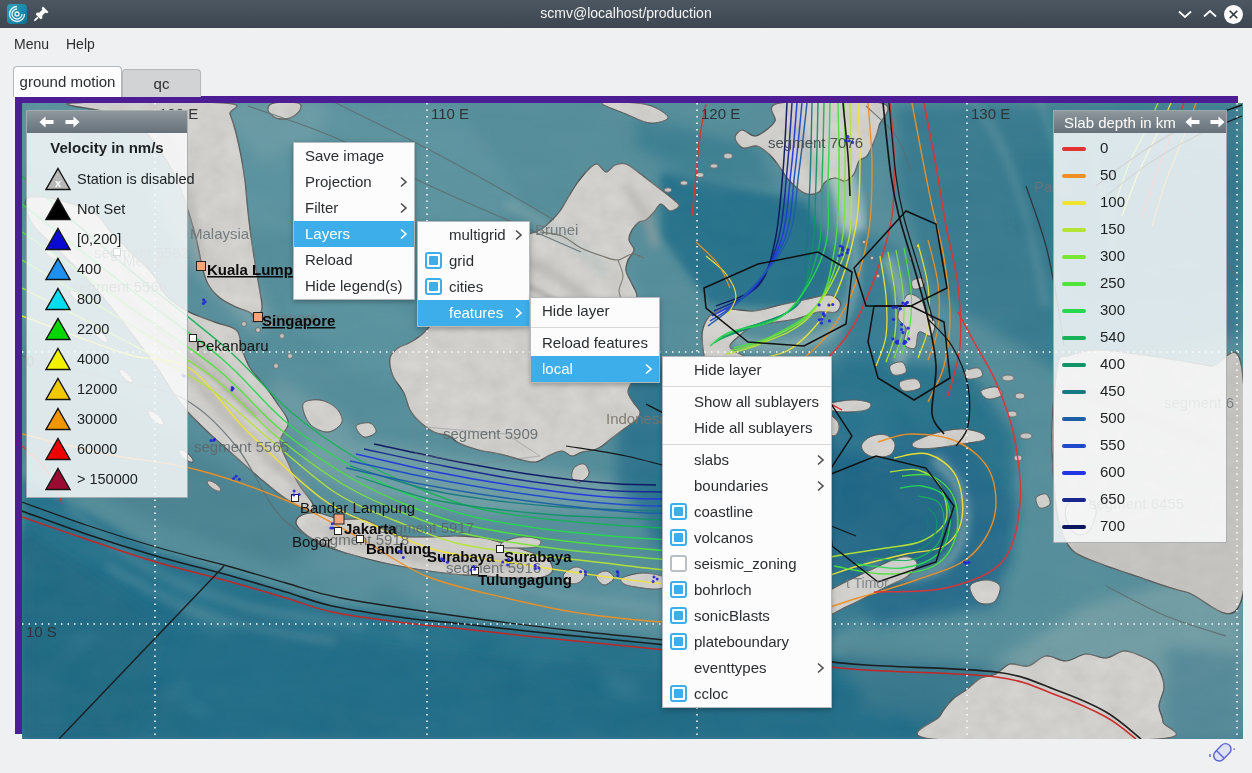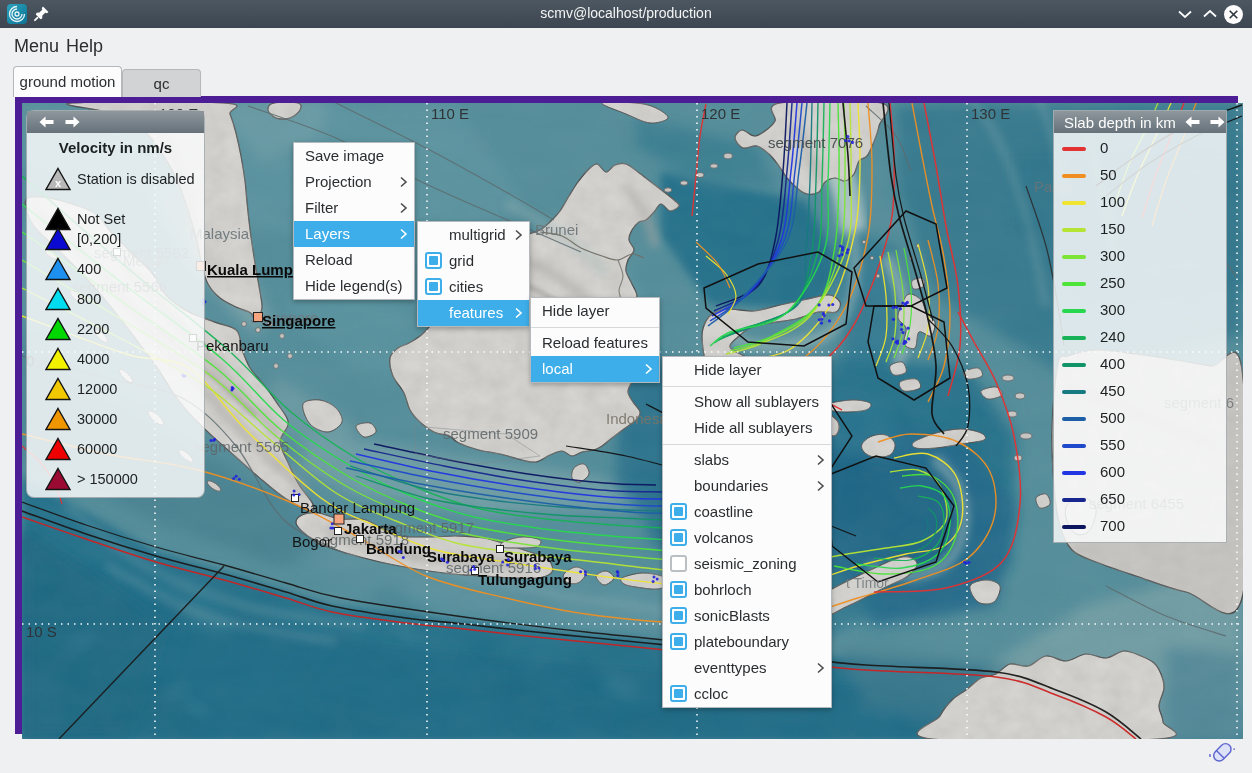--- a/index.html
+++ b/index.html
@@ -5,34 +5,34 @@
 html,body { width:1252px; height:773px; overflow:hidden; background:#eff0f1;
   font-family:"Liberation Sans",sans-serif; }
 #titlebar { position:absolute; left:0; top:0; width:1252px; height:28px;
   background:linear-gradient(#4c5761,#3d4650); color:#fcfcfc;padding-left:21px; }
 #titlebar .title { position:absolute; left:0; right:0; top:5px; text-align:center; font-size:14px; color:#f4f5f5;}
 #appicon { position:absolute; left:7px; top:4px; width:20px; height:20px; border-radius:4px;
   background:linear-gradient(135deg,#2aa3bd,#0d7396); }
 #pin { position:absolute; left:33px; top:5px; }
 .wbtn { position:absolute; top:4px; }
 #closebtn { position:absolute; right:9px; top:5px; width:19px; height:19px; border-radius:10px; background:#fcfcfc; }
-#menubar { position:absolute; left:0; top:28px; width:1252px; height:32px; background:#eff0f1; color:#2b2e31; font-size:18px; }
+#menubar { position:absolute; left:0; top:28px; width:1252px; height:32px; background:#eff0f1; color:#2b2e31; font-size:14px; }
 #menubar span { position:absolute; top:8px; }
 #tabs { position:absolute; left:0; top:60px; width:1252px; height:37px; }
 .tab { position:absolute; font-size:15px; color:#2b2e31; text-align:center;
   border:1px solid #b4b8bb; border-bottom:none; border-radius:4px 4px 0 0; }
 #tab1 { left:13px; top:6px; width:109px; height:31px; background:#fcfcfc; line-height:30px; z-index:2;}
 #tab2 { left:122px; top:9px; width:79px; height:28px; background:#d2d3d4; line-height:27px; z-index:1;}
 #mapframe { position:absolute; left:15px; top:96px; width:1223px; height:638px;
   border:7px solid #4c1d95; background:#5695a3; box-shadow:inset -2px -2px 0 rgba(252,252,252,.9); }
 
 .legend { position:absolute; background:rgba(250,251,251,0.84); border:1px solid rgba(110,120,126,0.55); }
 .lhead { position:absolute; left:0; top:0; right:0; height:22px;
   background:linear-gradient(#8d979c,#67717a); }
-#leg1 { left:26px; top:110px; width:179px; height:388px;border-radius:8px; }
+#leg1 { left:26px; top:110px; width:162px; height:388px; }
 #leg1 .lhead svg { position:absolute; top:5px; }
 #leg1 .ltitle { position:absolute; top:28px; left:0; right:0; text-align:center; font-size:15px; font-weight:bold; color:#1d2021; }
 .vrow { position:absolute; left:10px; height:30px; width:140px; }
 .tri { position:absolute; left:8px; top:3px; }
 .vlab { position:absolute; left:40px; top:7px; font-size:14.5px; color:#1d2021; white-space:nowrap; }
 #leg2 { left:1053px; top:110px; width:174px; height:433px; }
 #leg2 .lhead .ht { position:absolute; left:10px; top:3px; color:#fdfdfd; font-size:15px; }
 #leg2 .lhead svg { position:absolute; top:5px; }
 .srow { position:absolute; left:8px; height:27px; width:160px; }
 .sline { position:absolute; left:0px; top:11px; width:24px; height:4px; border-radius:2px; }
@@ -506,21 +506,21 @@
       </svg>
     </div>
   <div class="ltitle">Velocity in nm/s</div>
   <div class="vrow" style="top: 53px;">
       <svg class="tri" width="27" height="24" viewBox="0 0 27 24">
         <polygon points="13,1.5 25,22.5 1,22.5" fill="#b8b8b8" stroke="#141414" stroke-width="1.4"></polygon>
         <text x="13" y="20" fill="#fff" font-size="11" font-weight="bold" text-anchor="middle" font-family="Liberation Sans,sans-serif">x</text>
       </svg>
       <span class="vlab">Station is disabled</span>
     </div>
-<div class="vrow" style="top: 93px;">
+<div class="vrow" style="top: 83px;">
       <svg class="tri" width="27" height="24" viewBox="0 0 27 24">
         <polygon points="13,1.5 25,22.5 1,22.5" fill="#000000" stroke="#141414" stroke-width="1.4"></polygon>
       </svg>
       <span class="vlab">Not Set</span>
     </div>
 <div class="vrow" style="top: 113px;">
       <svg class="tri" width="27" height="24" viewBox="0 0 27 24">
         <polygon points="13,1.5 25,22.5 1,22.5" fill="#0a0ad2" stroke="#141414" stroke-width="1.4"></polygon>
       </svg>
       <span class="vlab">[0,200]</span>
@@ -607,21 +607,21 @@
 <div class="srow" style="top: 160px;">
       <span class="sline" style="background:#4ce438"></span>
       <span class="slab">250</span>
     </div>
 <div class="srow" style="top: 187px;">
       <span class="sline" style="background:#27d84e"></span>
       <span class="slab">300</span>
     </div>
 <div class="srow" style="top: 214px;">
       <span class="sline" style="background:#17b257"></span>
-      <span class="slab">240</span>
+      <span class="slab">540</span>
     </div>
 <div class="srow" style="top: 241px;">
       <span class="sline" style="background:#109366"></span>
       <span class="slab">400</span>
     </div>
 <div class="srow" style="top: 268px;">
       <span class="sline" style="background:#177a80"></span>
       <span class="slab">450</span>
     </div>
 <div class="srow" style="top: 295px;">

